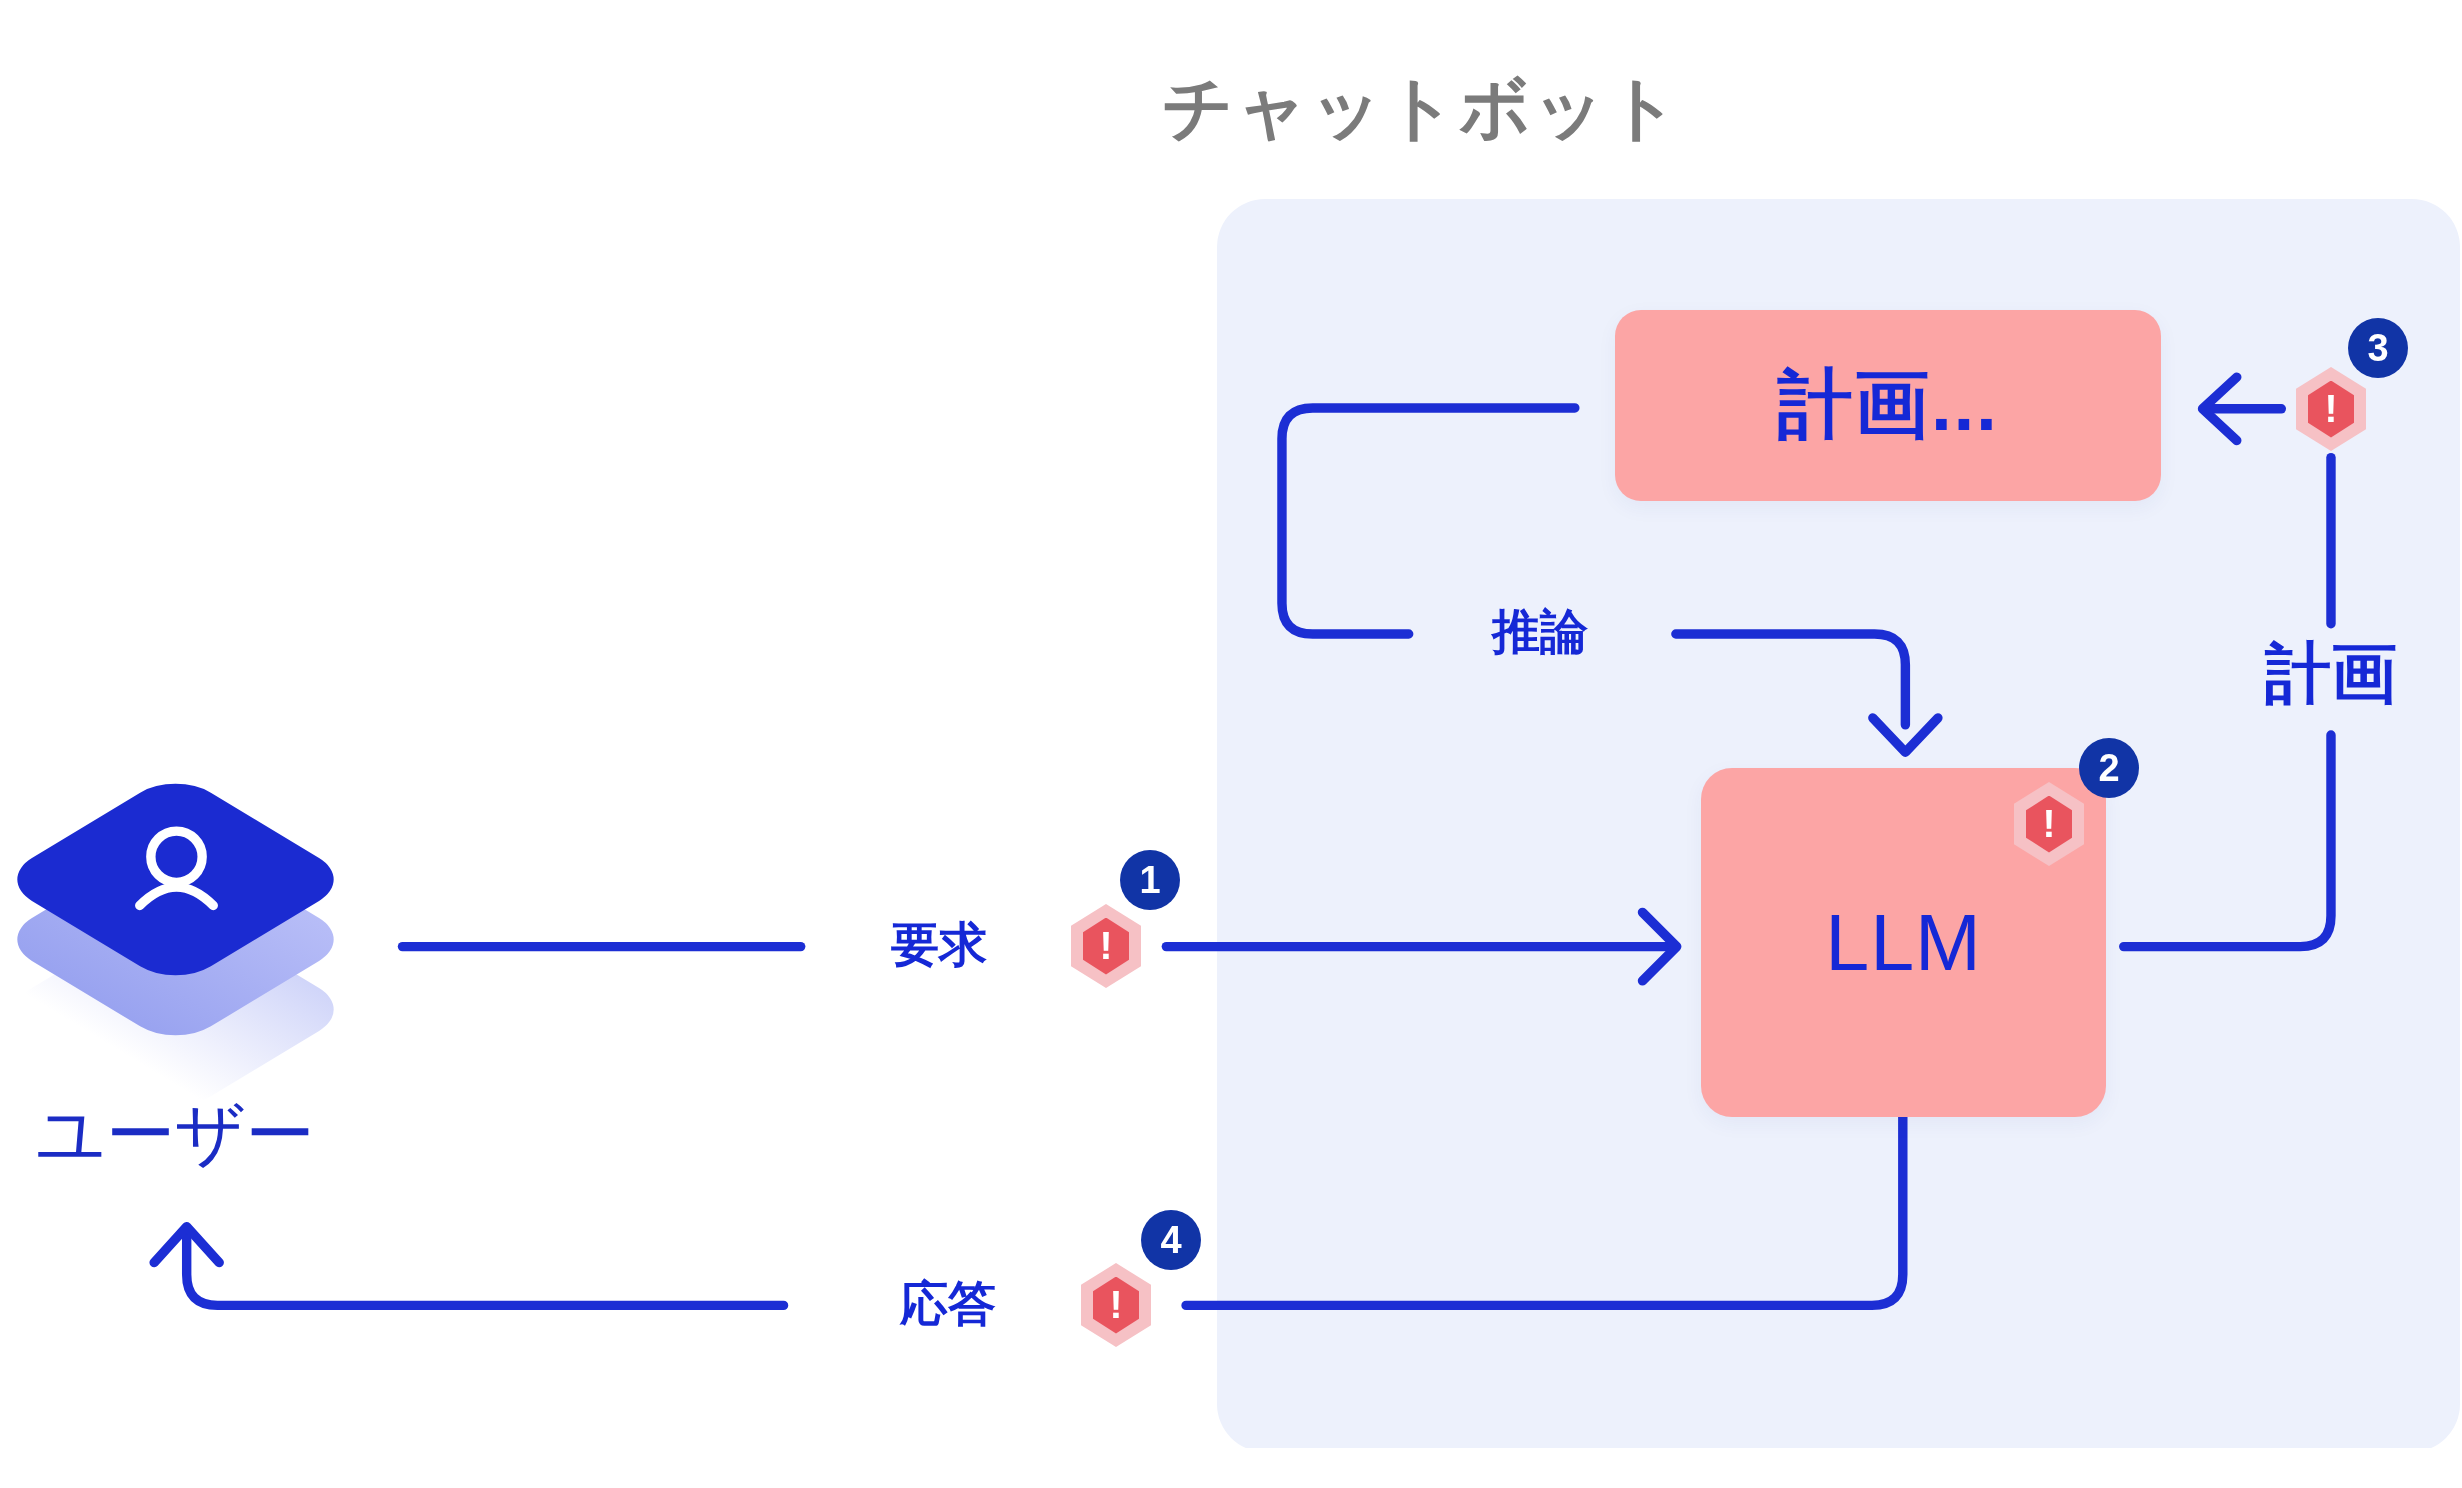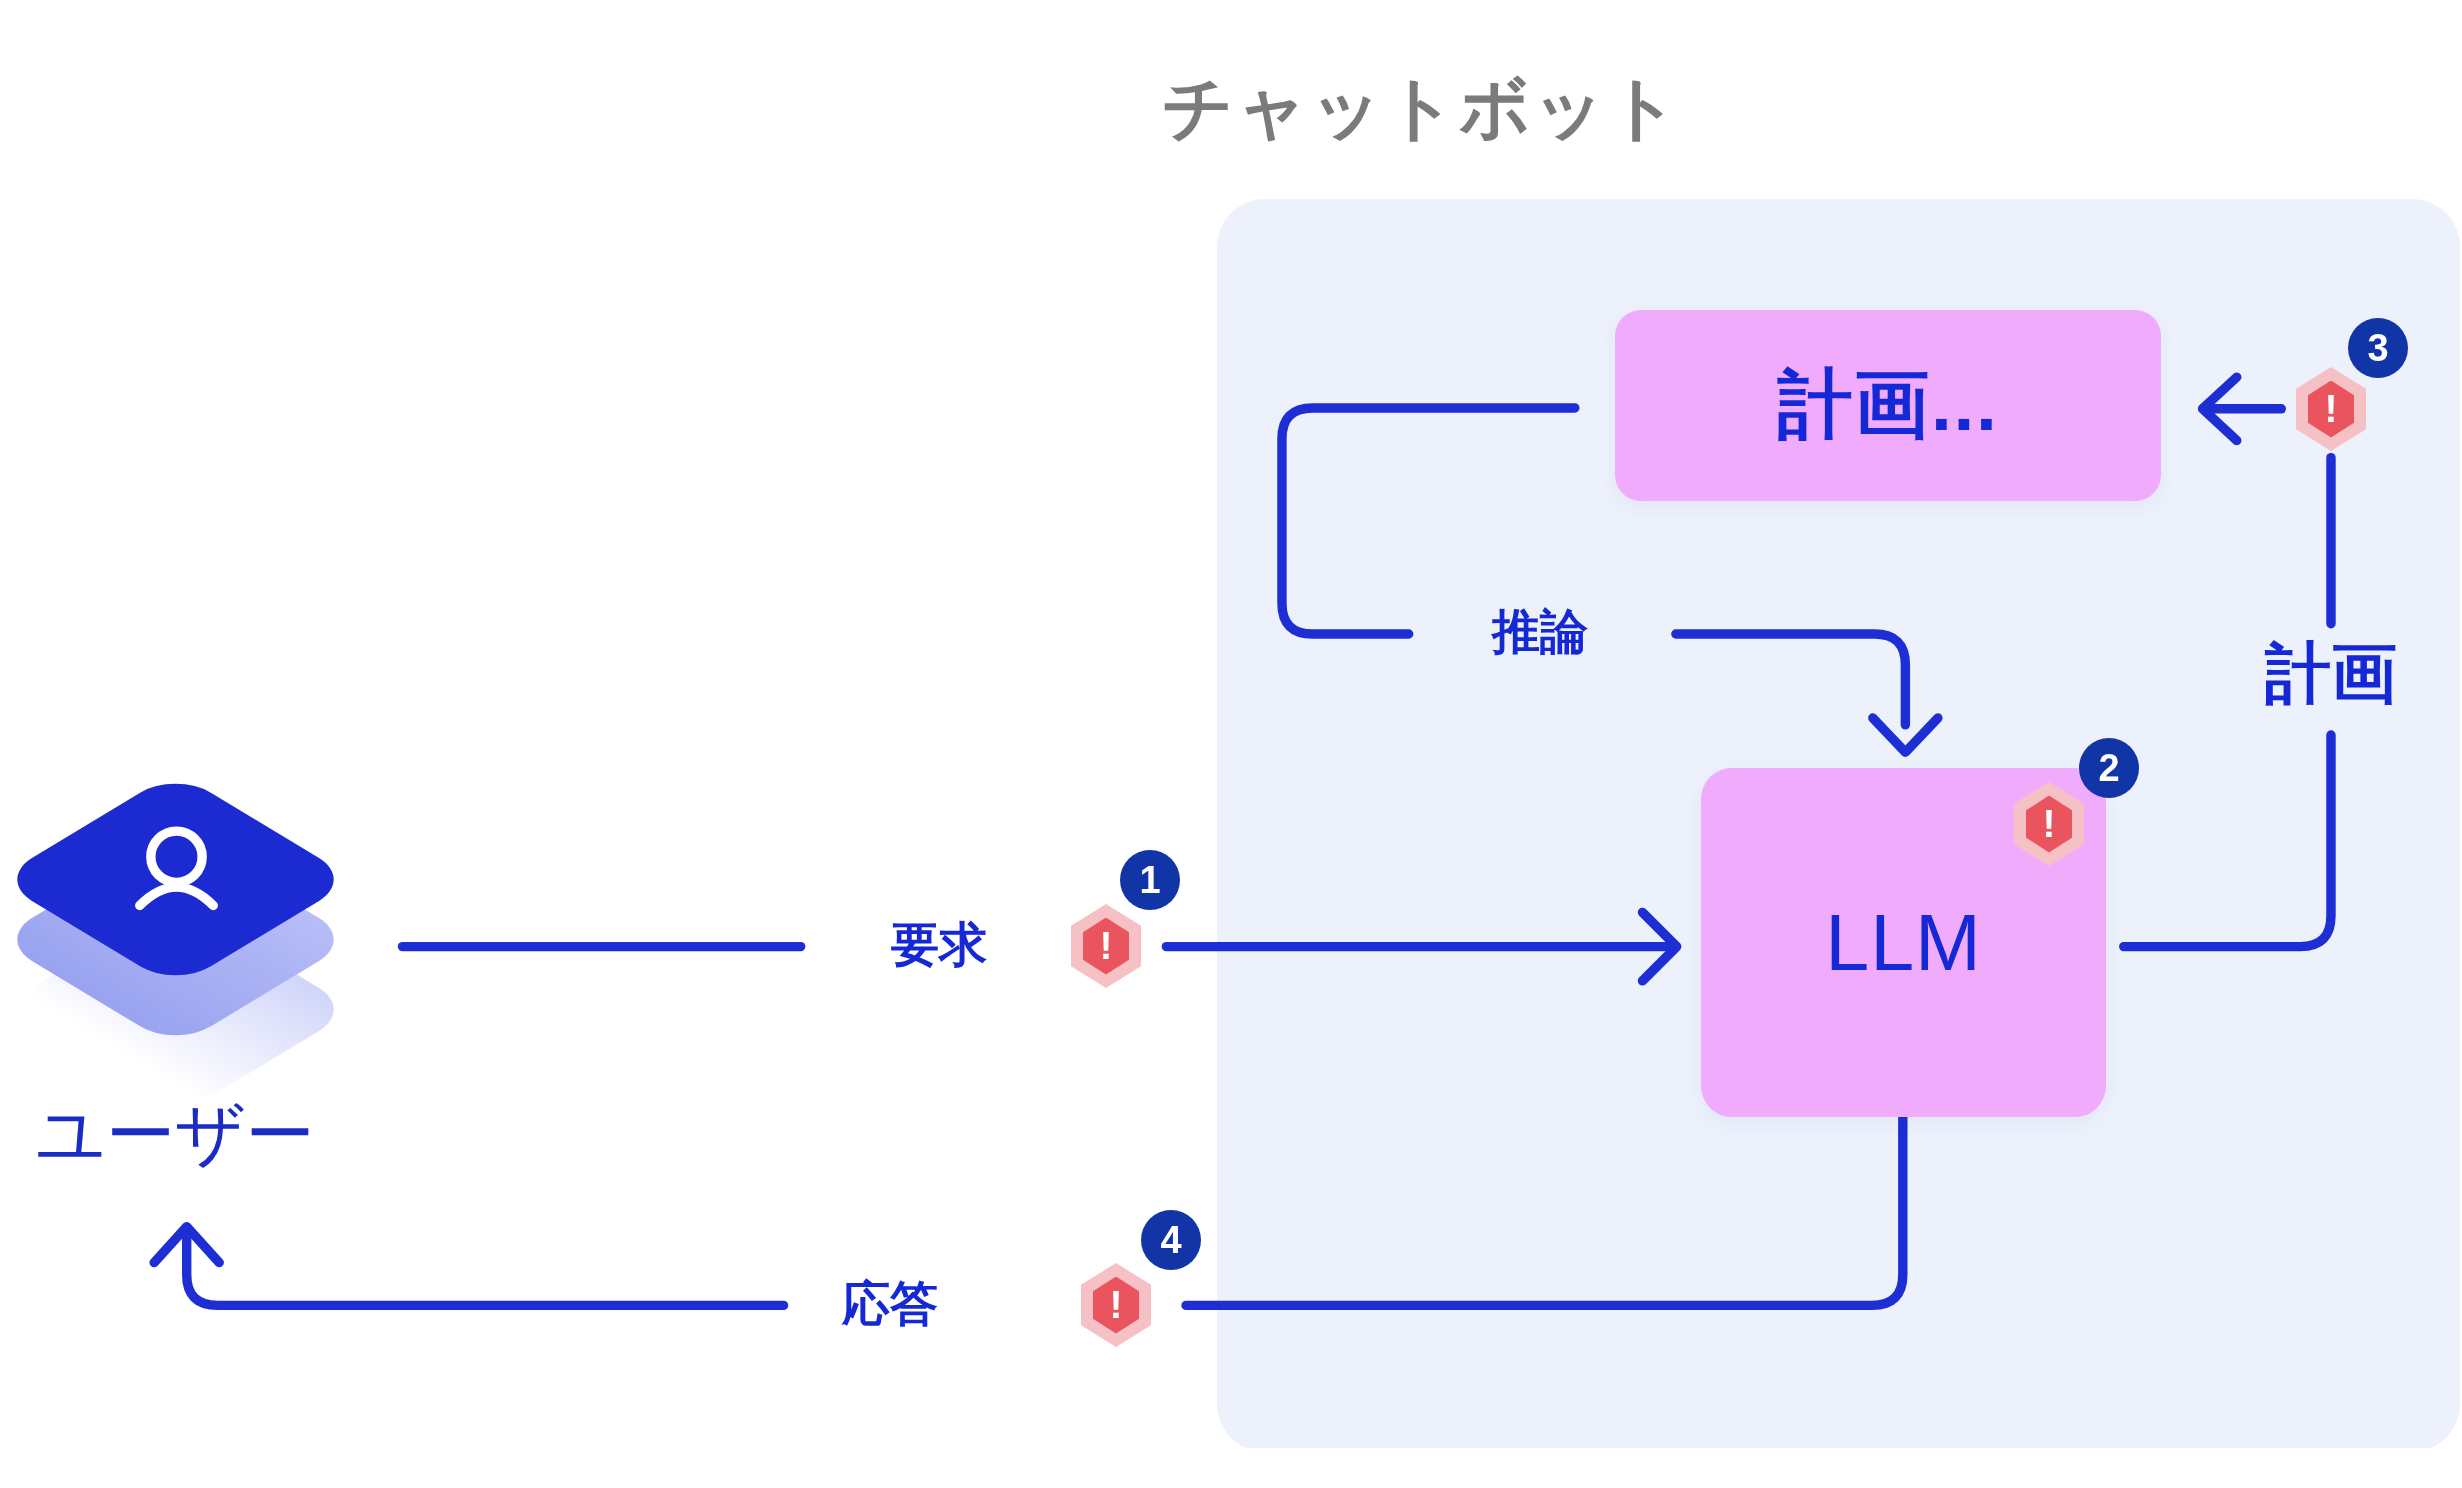--- a/index.html
+++ b/index.html
@@ -9,21 +9,21 @@
     background:#ffffff;
     overflow:hidden;
     font-family:"Liberation Sans","DejaVu Sans",sans-serif;
   }
   
   .chatbot-container{
     position:absolute;left:1217px;top:199px;width:1243px;height:1253px;
     background:#EDF1FC;border-radius:48px;
   }
   .node-box{
-    position:absolute;background:#f0abfc;border-radius:26px;
+    position:absolute;background:#fca5a5;border-radius:26px;
     display:flex;align-items:center;justify-content:center;
     box-shadow:0 6.9px 20.6px rgba(30,50,130,0.05);
   }
   .plan-box{left:1615px;top:310px;width:546px;height:191px;}
   .llm-box{left:1701px;top:768px;width:405px;height:349px;border-radius:31px;}
   .node-box .node-label{
     color:#1528D6;font-weight:700;font-size:75px;letter-spacing:1.7px;
   }
   .llm-box .node-label{font-weight:500;font-size:79px;letter-spacing:0.9px;}
   
@@ -31,21 +31,21 @@
     position:absolute;left:1422px;top:109px;transform:translate(-50%,-50%);
     color:#7B7B7B;font-size:70px;font-weight:700;letter-spacing:2.6px;white-space:nowrap;
   }
   .edge-label{
     position:absolute;transform:translate(-50%,-50%);
     color:#1528D6;font-size:48px;font-weight:700;white-space:nowrap;
   }
   .label-request{left:939px;top:945px;}
   .label-reasoning{left:1540px;top:632px;}
   .label-plan{left:2331px;top:674px;font-size:66px;}
-  .label-response{left:890px;top:1304px;}
+  .label-response{left:948px;top:1304px;}
   .user-label{
     position:absolute;left:175px;top:1135px;transform:translate(-50%,-50%);
     color:#1B2CC4;font-size:69px;font-weight:400;white-space:nowrap;
   }
   
   .step-badge{
     position:absolute;width:60px;height:60px;border-radius:50%;
     background:#1134A6;color:#ffffff;
     display:flex;align-items:center;justify-content:center;
     font-size:38px;font-weight:700;

